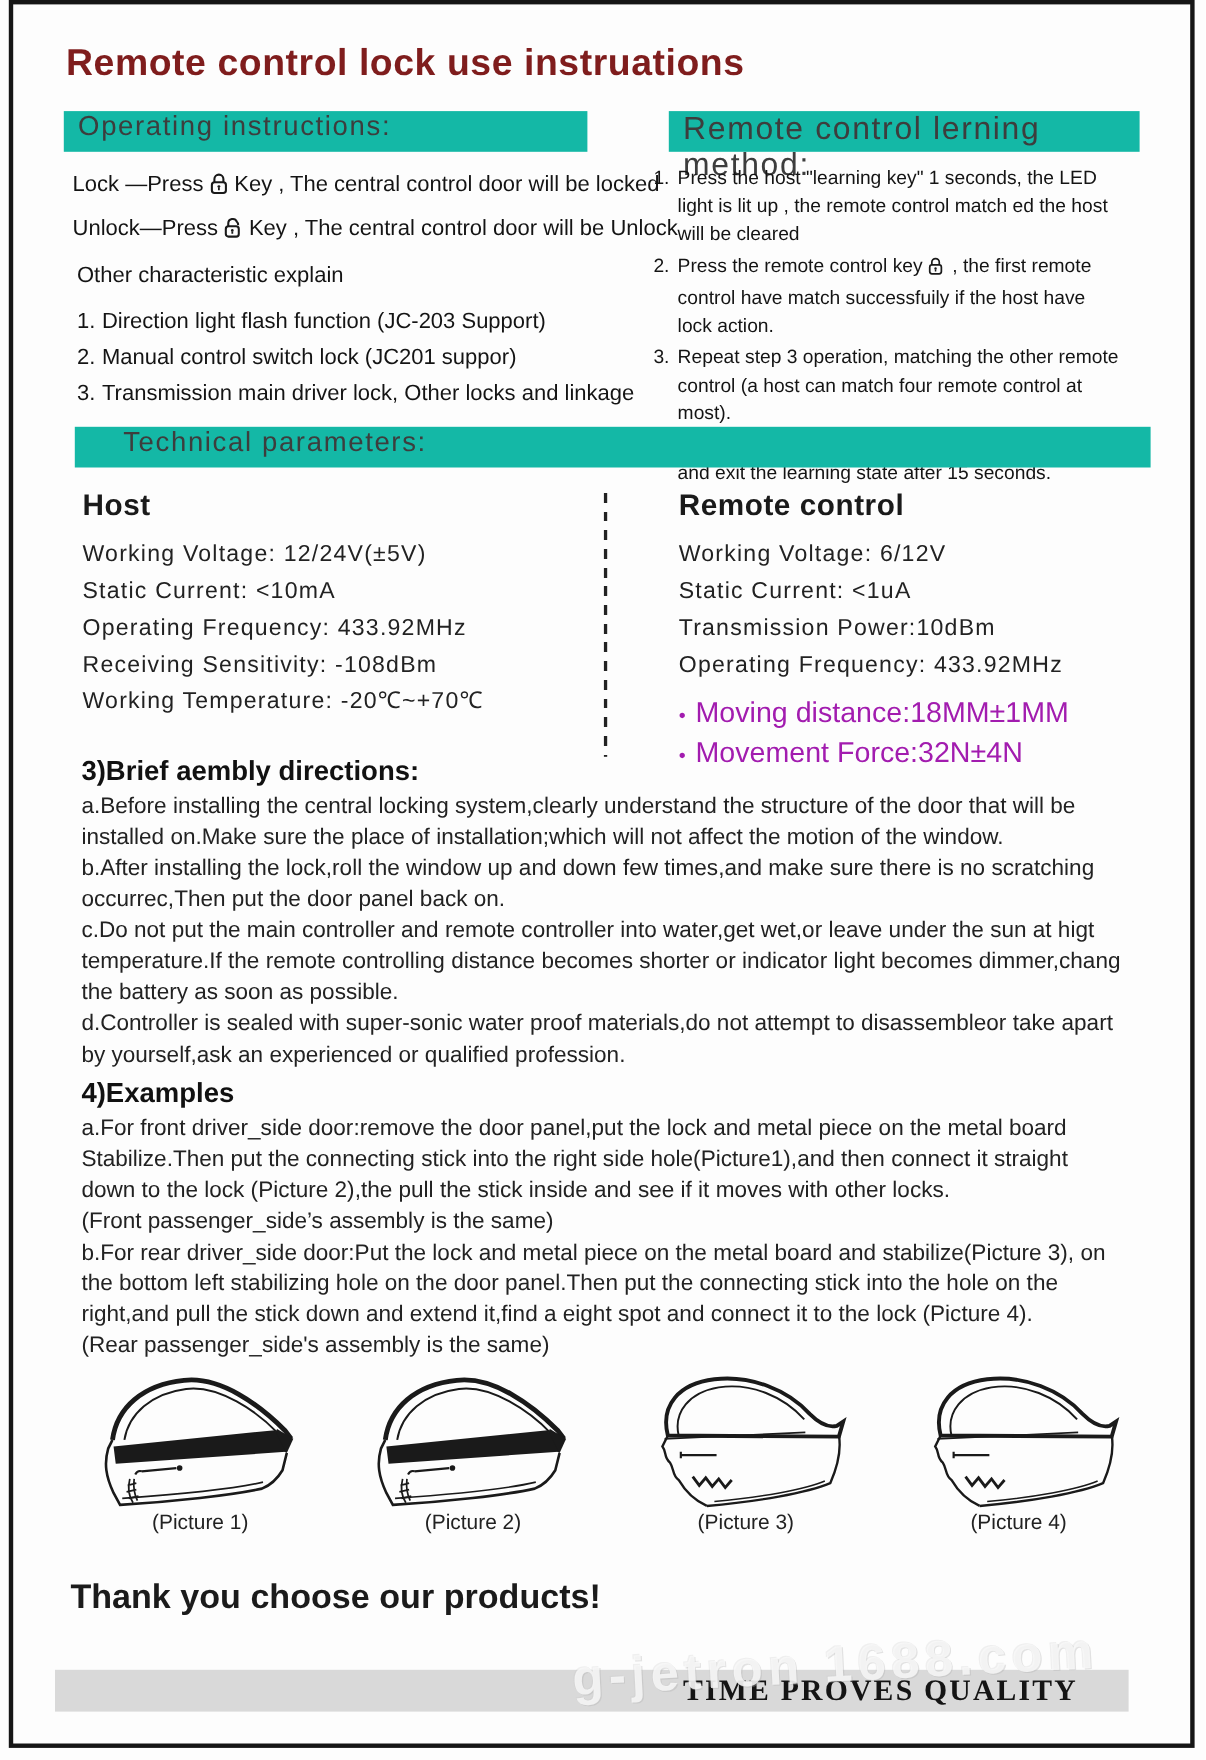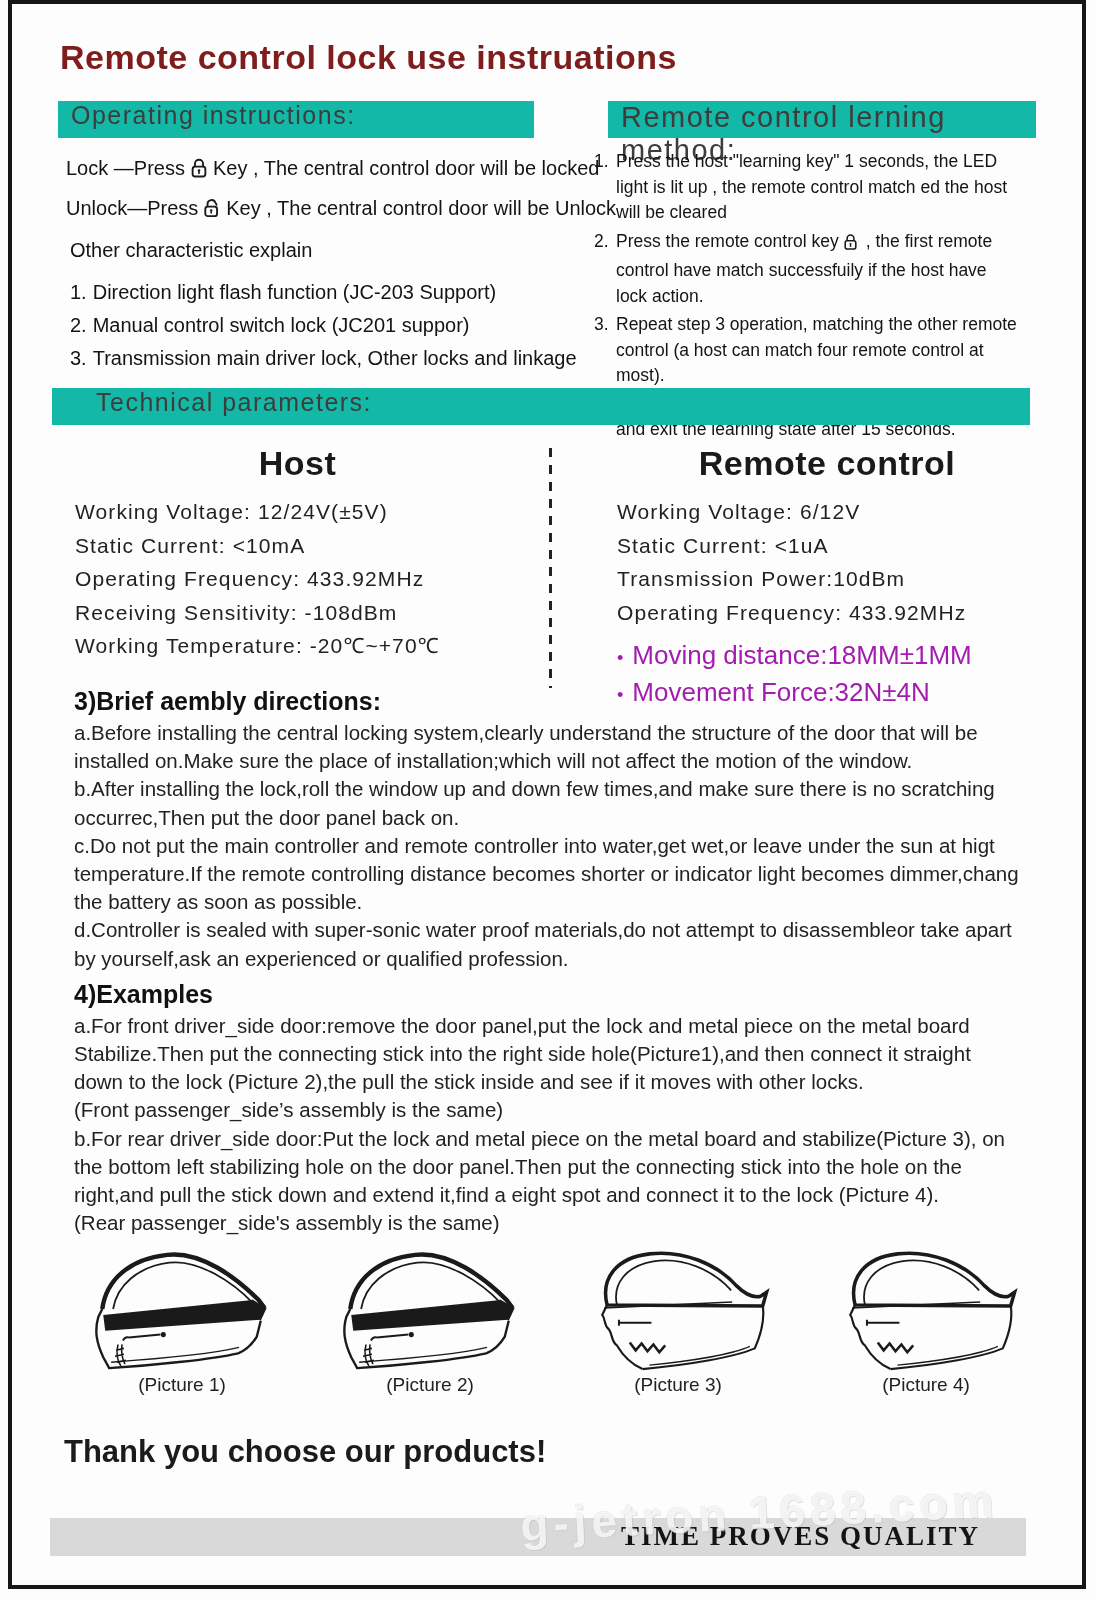--- a/index.html
+++ b/index.html
@@ -14,39 +14,39 @@
   .title{
     position:absolute; left:60px; top:38px; font-size:34px; font-weight:600;
     letter-spacing:0.5px; color:#7f1d1d;
   }
   .bar{
     position:absolute; height:37px; background:#14b8a6; display:flex; align-items:flex-start;
     padding-left:13px; box-sizing:border-box; color:#3d3d3d;
   }
   .bar-op{ left:58px; top:101px; width:476px; font-size:25px; letter-spacing:1.5px;}
   .bar-learn{ left:608px; top:101px; width:428px; font-size:29px; letter-spacing:1.5px;}
-  .bar-tech{ left:52px; top:388px; width:978px; font-size:25px; letter-spacing:1.5px;padding-left:44px;}
+  .bar-tech{ left:68px; top:388px; width:978px; font-size:25px; letter-spacing:1.5px;padding-left:44px;}
 
   .op-col{ position:absolute; left:66px; top:150px; width:505px; font-size:20px; color:#141414;}
   .op-line{ line-height:36px; white-space:nowrap;}
   .op-line .ic{ margin:0 5px; vertical-align:-4px;}
   .op-other{ margin-top:3px; line-height:34px; padding-left:4px;}
   .op-items{ margin-top:9px; padding-left:4px;}
   .op-item{ line-height:33px; white-space:nowrap;}
   .op-item .n{ margin-right:6px;}
 
   .learn-col{ position:absolute; left:594px; top:149px; width:424px; font-size:17.5px; line-height:25.5px; color:#141414;}
   .step{ display:flex; margin-bottom:3px;}
   .step .n{ width:22px; flex:none;}
   .step .t{ flex:1;}
   .step .ic{ margin:0 8px 0 4px; vertical-align:-4px;}
 
   .host{ position:absolute; left:75px; top:444px; width:445px;}
   .remote{ position:absolute; left:617px; top:444px; width:420px;}
-  .blk-title{ font-size:34px; font-weight:700; margin:0 0 12px 0; letter-spacing:0.5px;text-align:center;}
+  .blk-title{ font-size:27px; font-weight:700; margin:0 0 12px 0; letter-spacing:0.5px;}
   .blk-line{ font-size:21px; letter-spacing:1.1px; line-height:33.5px; white-space:nowrap; color:#222;}
   .blk-bullets{ margin-top:9px;}
   .blk-bullet{ font-size:26px; line-height:34px; white-space:nowrap; color:#a21caf;}
   .blk-bullet::before{ content:"•"; margin-right:9px; font-size:18px;}
   .vdivider{
     position:absolute; left:549px; top:448px; width:3px; height:240px;
     background:repeating-linear-gradient(to bottom,#222 0 9px,transparent 9px 17px);
   }
 
   .bodytext{ position:absolute; left:74px; top:687px; width:950px; color:#222;}

